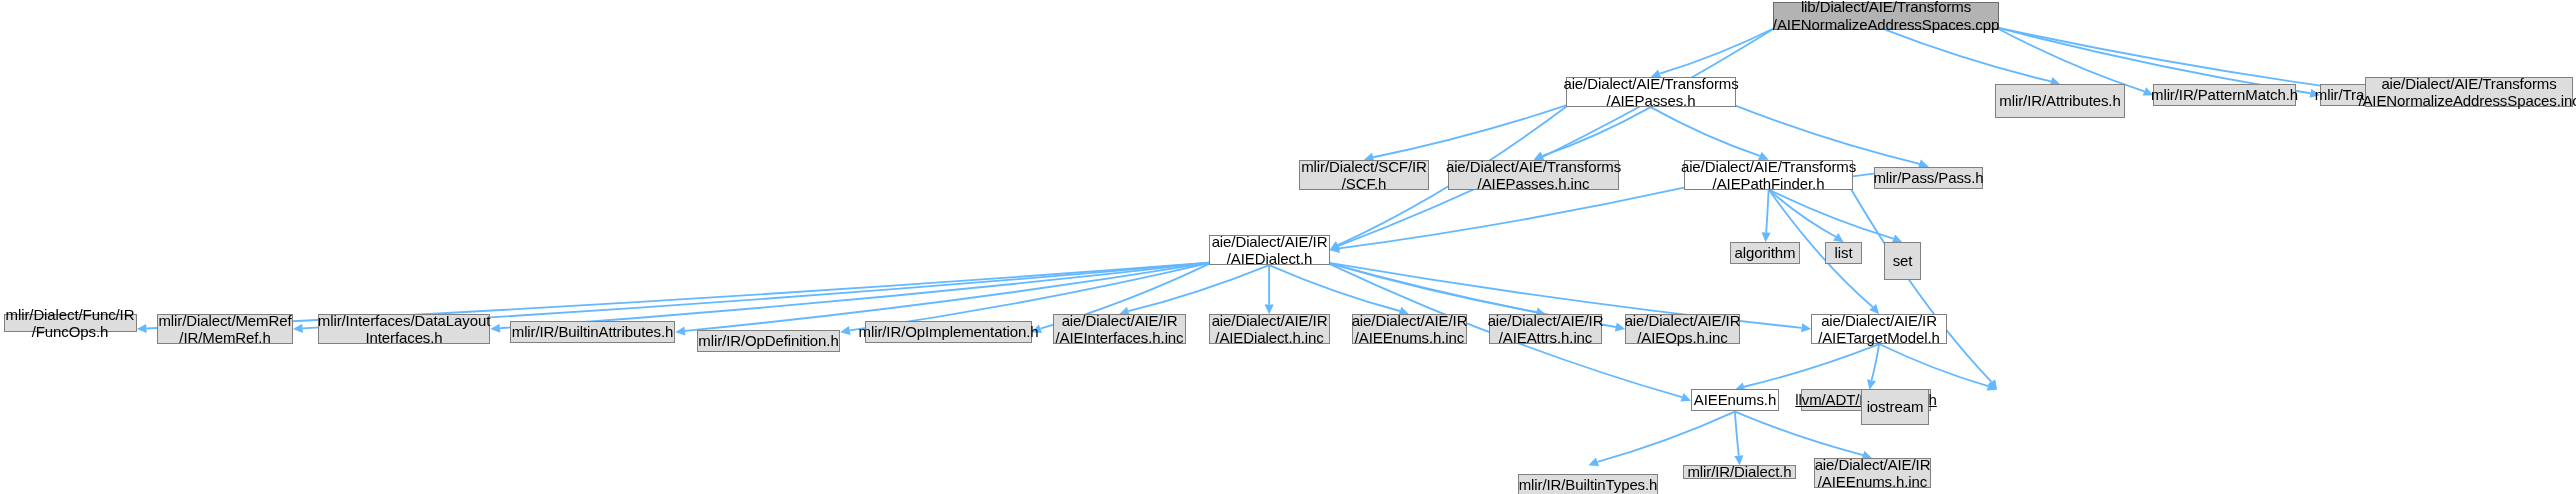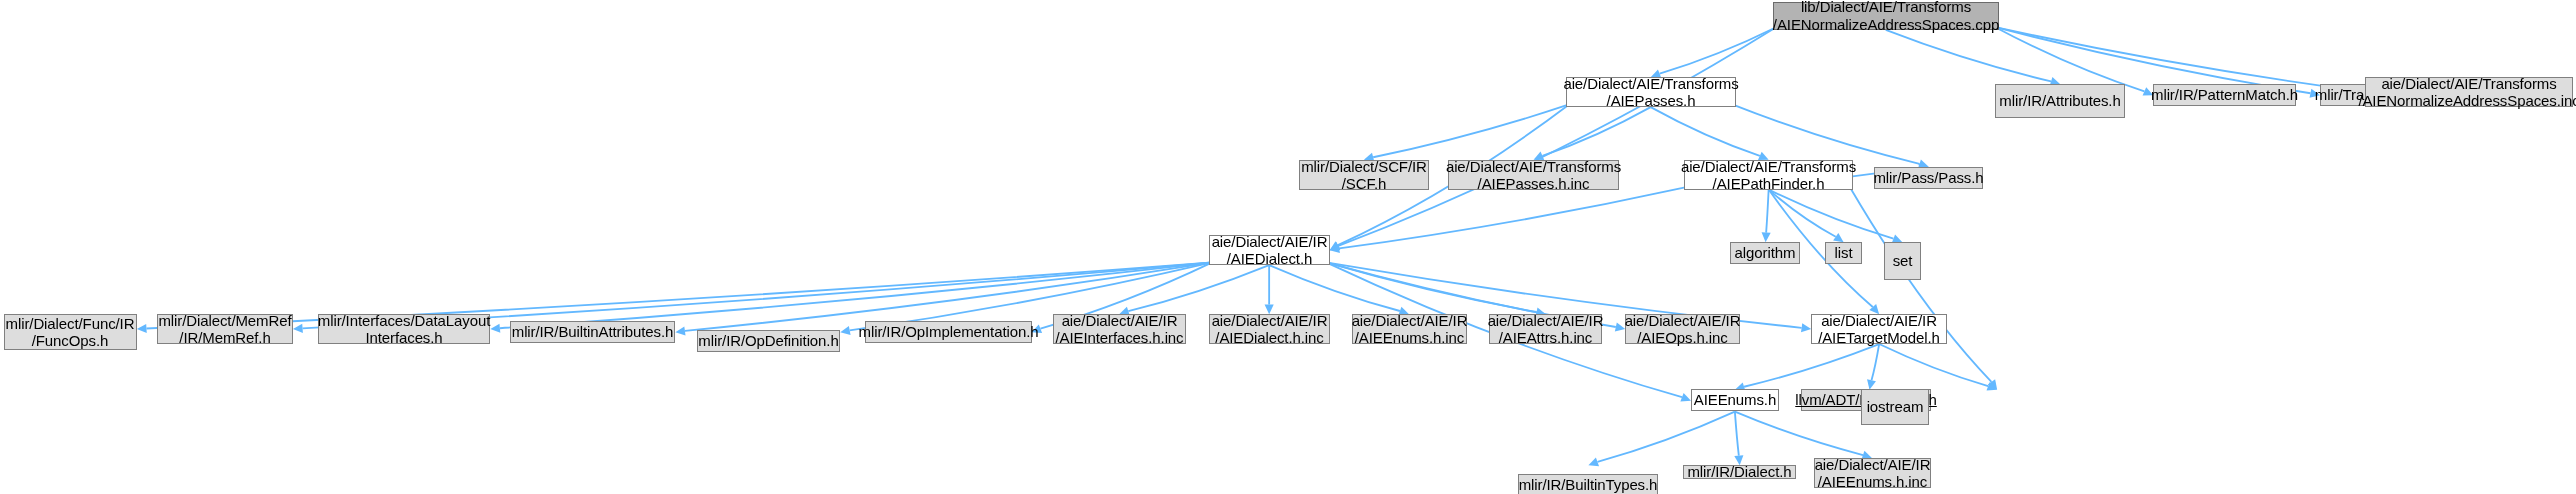--- a/index.html
+++ b/index.html
@@ -170,21 +170,21 @@
       </div>
       <div class="node fill-grey" style="left: 1730px; top: 242px; width: 70px; height: 22px;">
         <span class="lbl">algorithm</span>
       </div>
       <div class="node fill-grey" style="left: 1825px; top: 242px; width: 37px; height: 22px;">
         <span class="lbl">list</span>
       </div>
       <div class="node fill-grey" style="left: 1884px; top: 242px; width: 37px; height: 38px;">
         <span class="lbl">set</span>
       </div>
-      <div class="node fill-grey" style="left: 3.5px; top: 314px; width: 133px; height: 36px;">
+      <div class="node fill-grey" style="left: 3.5px; top: 314px; width: 133px; height: 18px;">
         <span class="lbl">mlir/Dialect/Func/IR</span>
         <span class="lbl">/FuncOps.h</span>
       </div>
       <div class="node fill-grey" style="left: 157px; top: 314px; width: 136px; height: 30px;">
         <span class="lbl">mlir/Dialect/MemRef</span>
         <span class="lbl">/IR/MemRef.h</span>
       </div>
       <div class="node fill-grey" style="left: 318px; top: 314px; width: 172px; height: 30px;">
         <span class="lbl">mlir/Interfaces/DataLayout</span>
         <span class="lbl">Interfaces.h</span>

